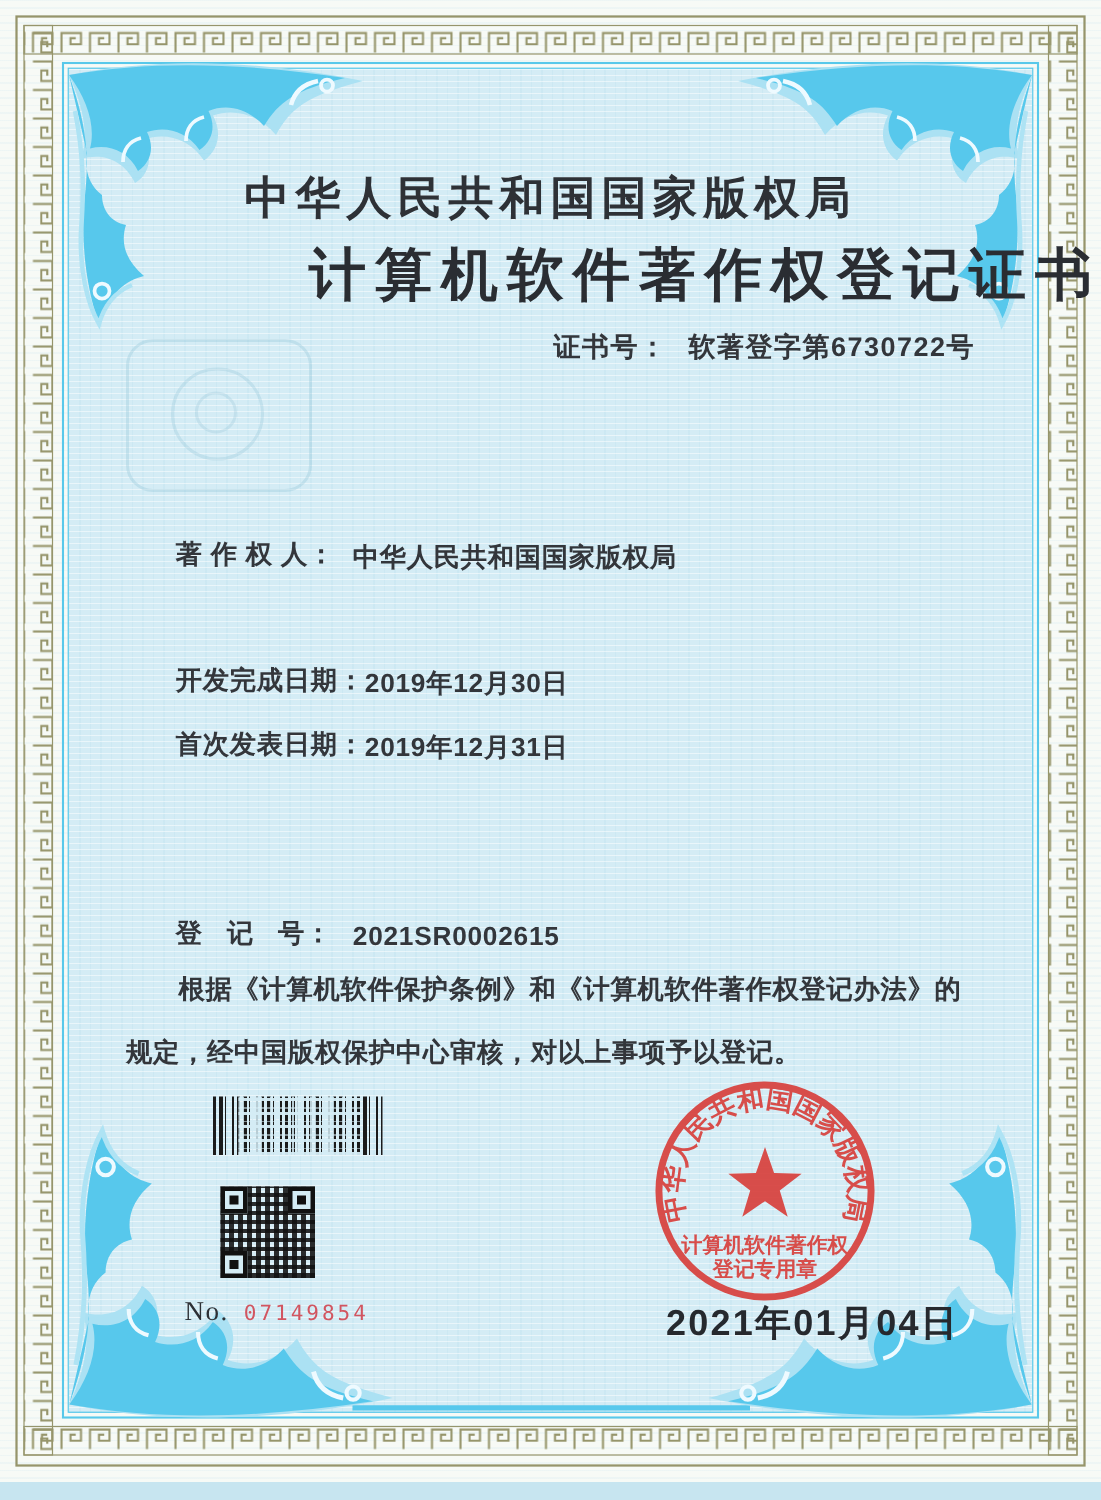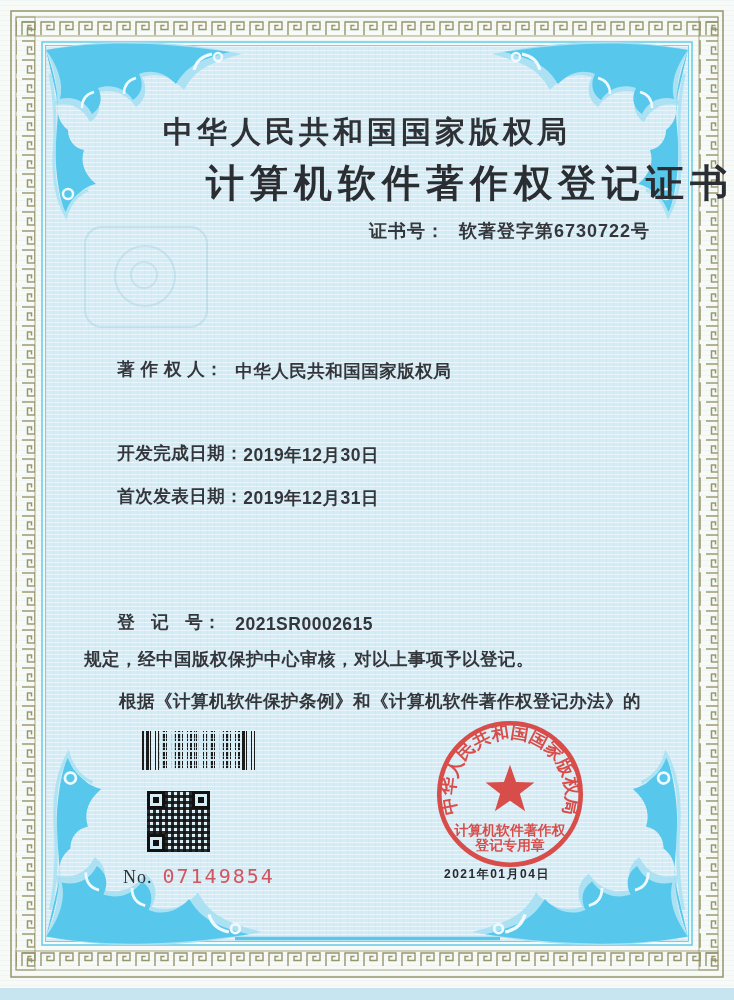--- a/index.html
+++ b/index.html
@@ -79,26 +79,26 @@
   .qr .f-tl{left:0;top:0}
   .qr .f-tr{right:0;top:0}
   .qr .f-bl{left:0;bottom:0}
 
   .serial{
     position:absolute;left:123px;top:864px;font-size:18px;letter-spacing:1px;
     font-family:"Liberation Serif","DejaVu Serif",serif;color:#2d3035;
   }
   .serial .num{
     font-family:"DejaVu Sans Mono","Liberation Mono",monospace;
-    color:#d25560;font-size:20px;letter-spacing:2px;margin-left:10px;
+    color:#d25560;font-size:14px;letter-spacing:2px;margin-left:10px;
   }
 
   .seal{position:absolute;left:435px;top:719px;width:150px;height:150px;opacity:.93;}
   .issue-date{
-    position:absolute;left:444px;top:866px;font-size:12px;font-weight:700;
+    position:absolute;left:444px;top:866px;font-size:24px;font-weight:700;
     letter-spacing:1.5px;color:#26292e;
   }
 
   
   .emboss{
     position:absolute;left:84px;top:226px;width:120px;height:98px;
     border:2px solid rgba(150,198,216,.55);border-radius:18px;opacity:.65;
   }
   .emboss::before{
     content:"";position:absolute;left:28px;top:17px;width:58px;height:58px;border-radius:50%;
@@ -186,22 +186,22 @@
       <span class="lbl">首次发表日期：</span><span class="val">2019年12月31日</span>
     </div>
 
 
 
     <div class="row" style="top:589px">
       <span class="lbl">登   记   号：</span><span class="val">2021SR0002615</span>
     </div>
 
     <div class="statement">
+      <div style="text-indent:2em">根据《计算机软件保护条例》和《计算机软件著作权登记办法》的</div>
       <div>规定，经中国版权保护中心审核，对以上事项予以登记。</div>
-      <div style="text-indent:2em">根据《计算机软件保护条例》和《计算机软件著作权登记办法》的</div>
     </div>
 
     <div class="barcode"></div>
 
     <div class="qr">
       <div class="finder f-tl"></div>
       <div class="finder f-tr"></div>
       <div class="finder f-bl"></div>
     </div>
 

